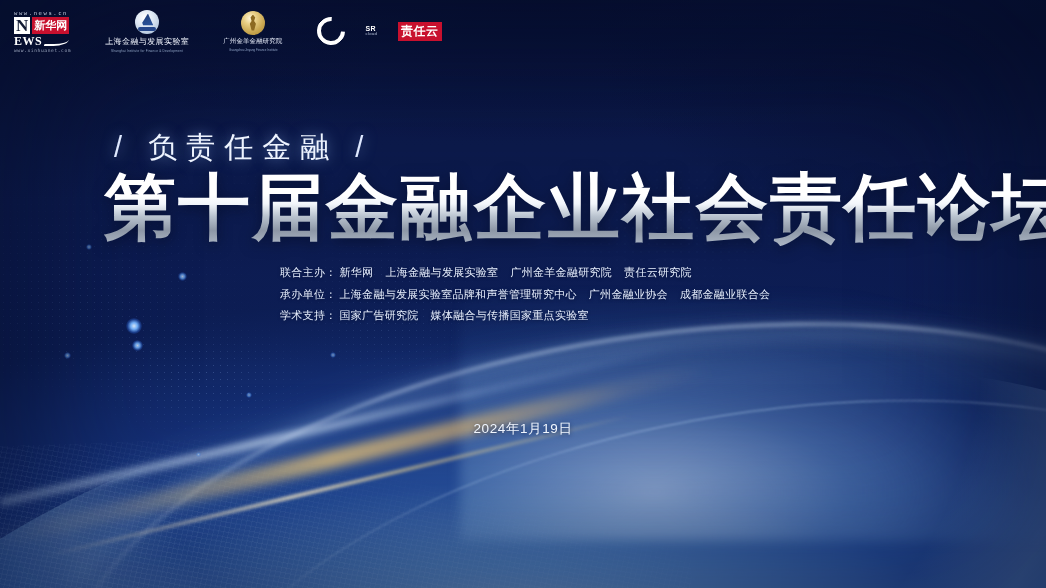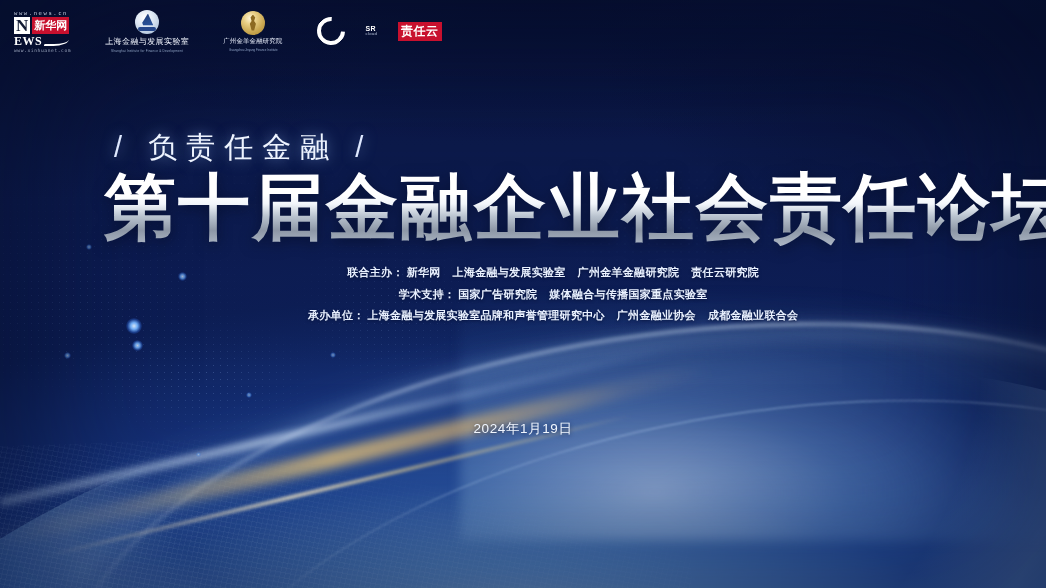--- a/index.html
+++ b/index.html
@@ -211,26 +211,25 @@
     font-size:72px;line-height:78px;letter-spacing:2px;
     font-weight:bold;white-space:nowrap;
     font-family:"DejaVu Sans","Liberation Sans",sans-serif;
     background:linear-gradient(180deg,#ffffff 0%,#ffffff 34%,#f2f6fb 46%,#b9c3cf 62%,#8d97a6 80%,#aeb8c6 100%);
     -webkit-background-clip:text;background-clip:text;
     color:transparent;-webkit-text-fill-color:transparent;
     filter:drop-shadow(0 3px 7px rgba(4,12,40,.75));
   }
 
   .orgblock{
-    position:absolute;left:308px;top:262px;z-index:9;
+    position:absolute;left:280px;top:262px;z-index:9;
     color:#e9f1ff;font-size:11px;line-height:21.5px;
     letter-spacing:.3px;white-space:nowrap;
     text-shadow:0 1px 3px rgba(5,14,48,.7);
-    font-weight:bold;
-    text-align:center;
+    font-weight:normal;
   }
   .orgblock .row span.lbl{margin-right:3px;}
   .orgblock .row span.it{margin-right:12px;}
 
   .datewrap{
     position:absolute;left:0;right:0;top:418px;z-index:9;
     text-align:center;color:#f0f6ff;
   }
   .date{font-size:13.5px;letter-spacing:.6px;line-height:21px;text-shadow:0 1px 4px rgba(6,16,50,.65);}
   .venue{font-size:14px;letter-spacing:1px;line-height:22px;text-shadow:0 1px 4px rgba(6,16,50,.65);}
@@ -311,24 +310,24 @@
     <span class="slash">/</span>
   </div>
 
   <div class="headline">第十届金融企业社会责任论坛</div>
 
   <div class="orgblock">
     <div class="row">
       <span class="lbl">联合主办：</span><span class="it">新华网</span><span class="it">上海金融与发展实验室</span><span class="it">广州金羊金融研究院</span><span class="it">责任云研究院</span>
     </div>
     <div class="row">
+      <span class="lbl">承办单位：</span><span class="it">上海金融与发展实验室品牌和声誉管理研究中心</span><span class="it">广州金融业协会</span><span class="it">成都金融业联合会</span>
+    </div>
+    <div class="row">
       <span class="lbl">学术支持：</span><span class="it">国家广告研究院</span><span class="it">媒体融合与传播国家重点实验室</span>
-    </div>
-    <div class="row">
-      <span class="lbl">承办单位：</span><span class="it">上海金融与发展实验室品牌和声誉管理研究中心</span><span class="it">广州金融业协会</span><span class="it">成都金融业联合会</span>
     </div>
   </div>
 
   <div class="datewrap">
     <div class="date">2024年1月19日</div>
   </div>
 
   <div class="vig"></div>
 </div>
 

